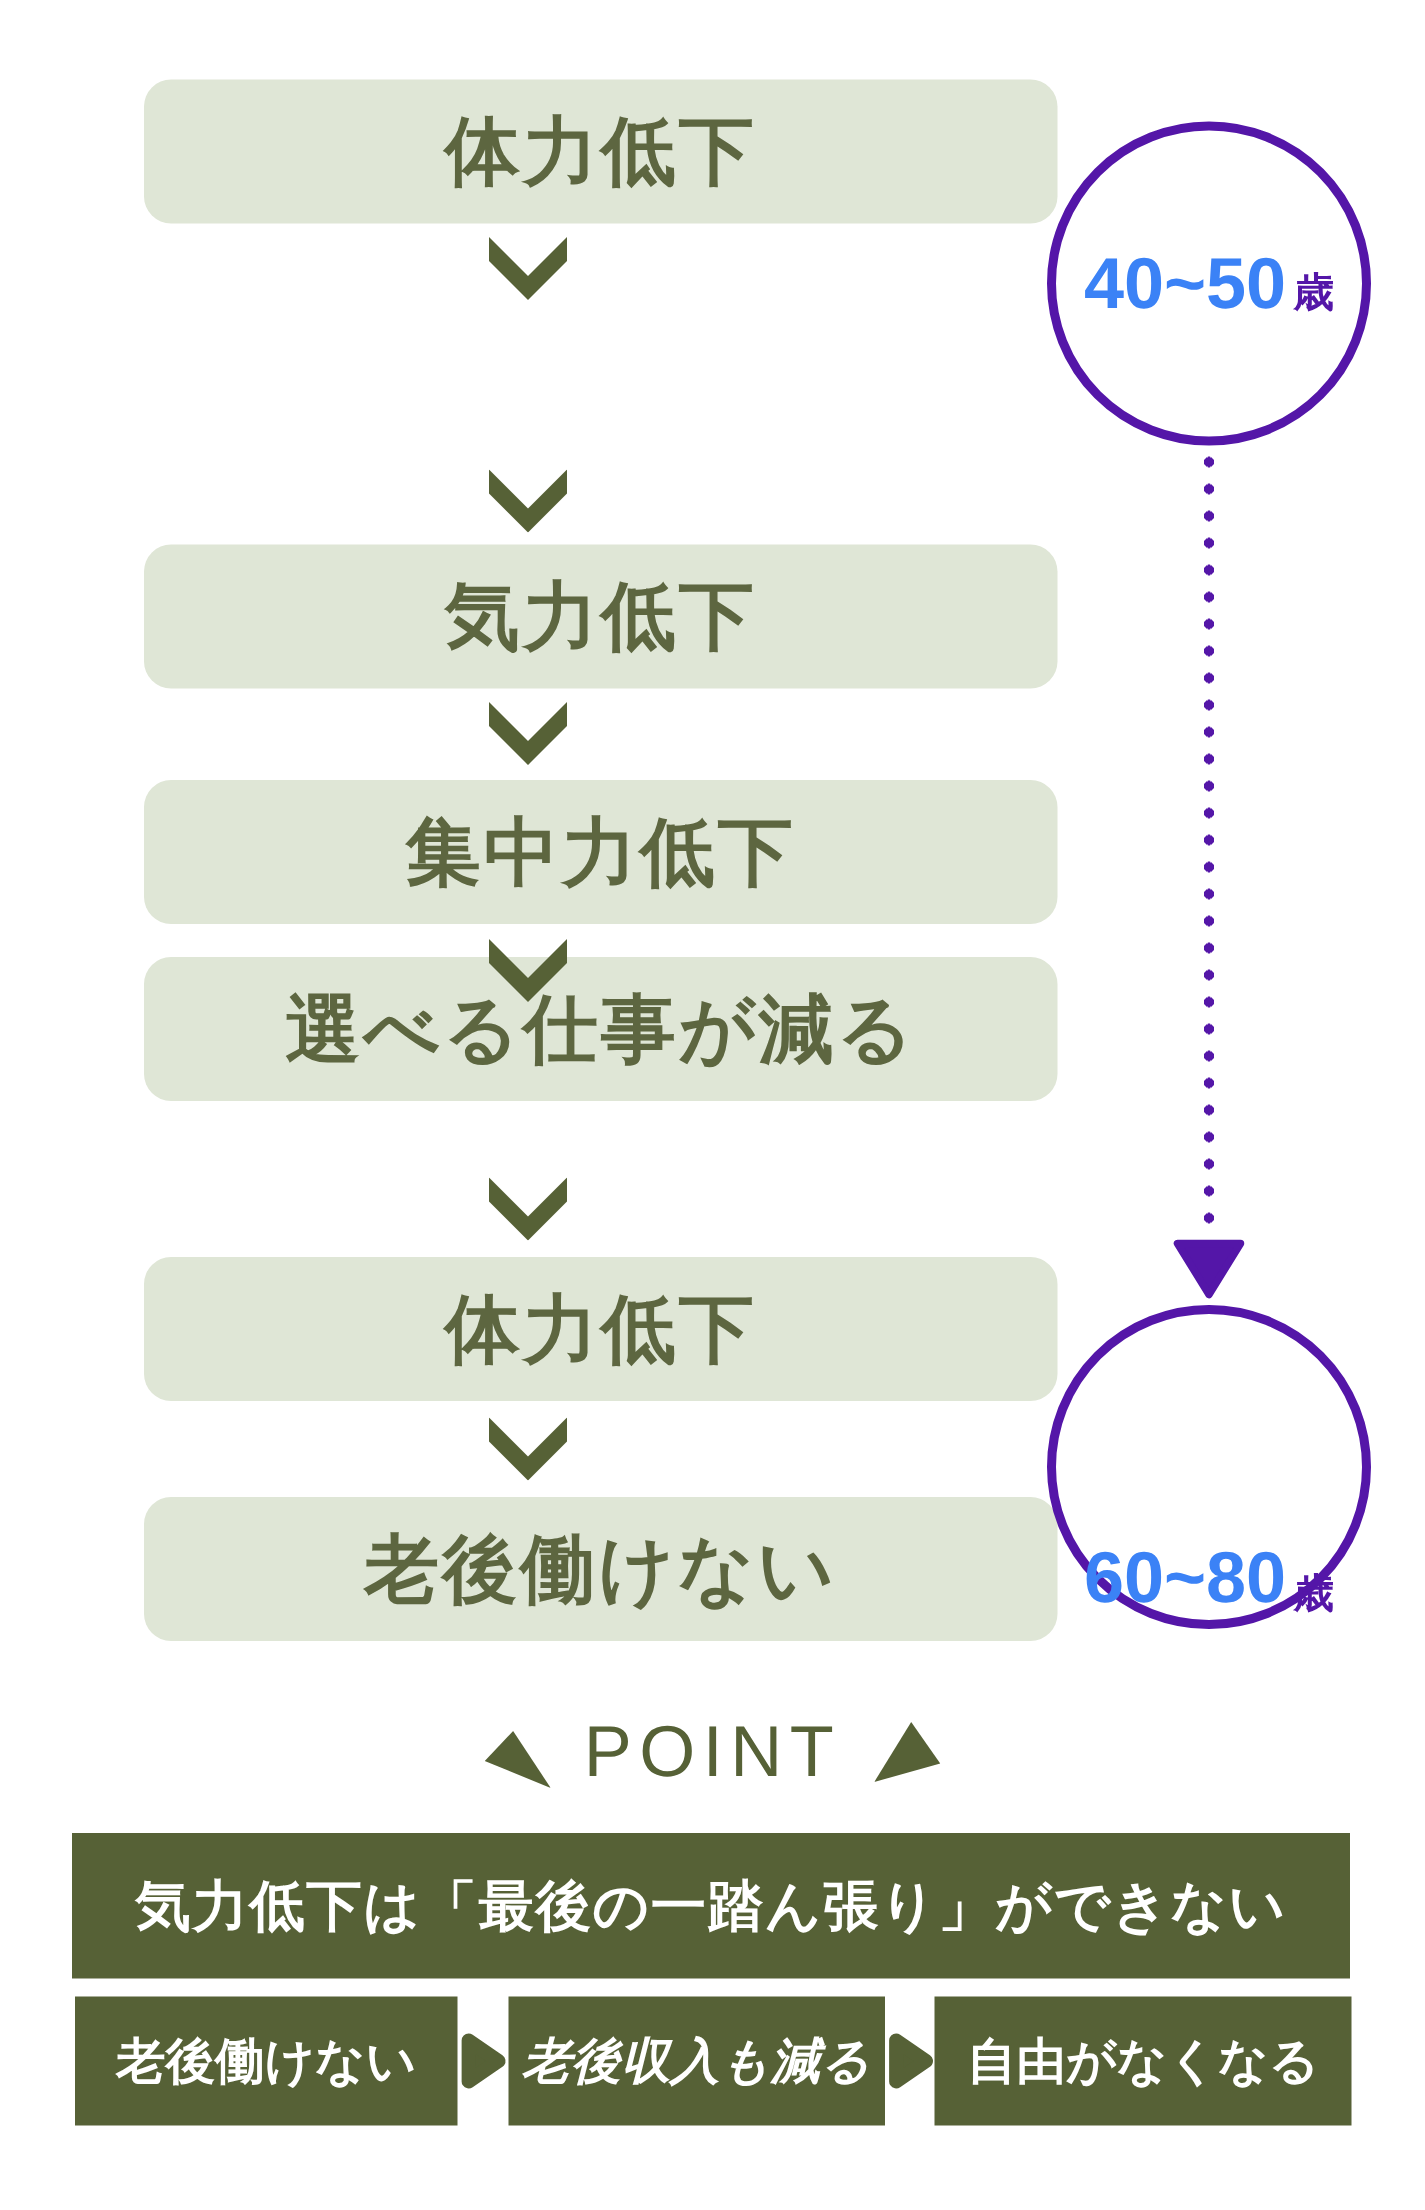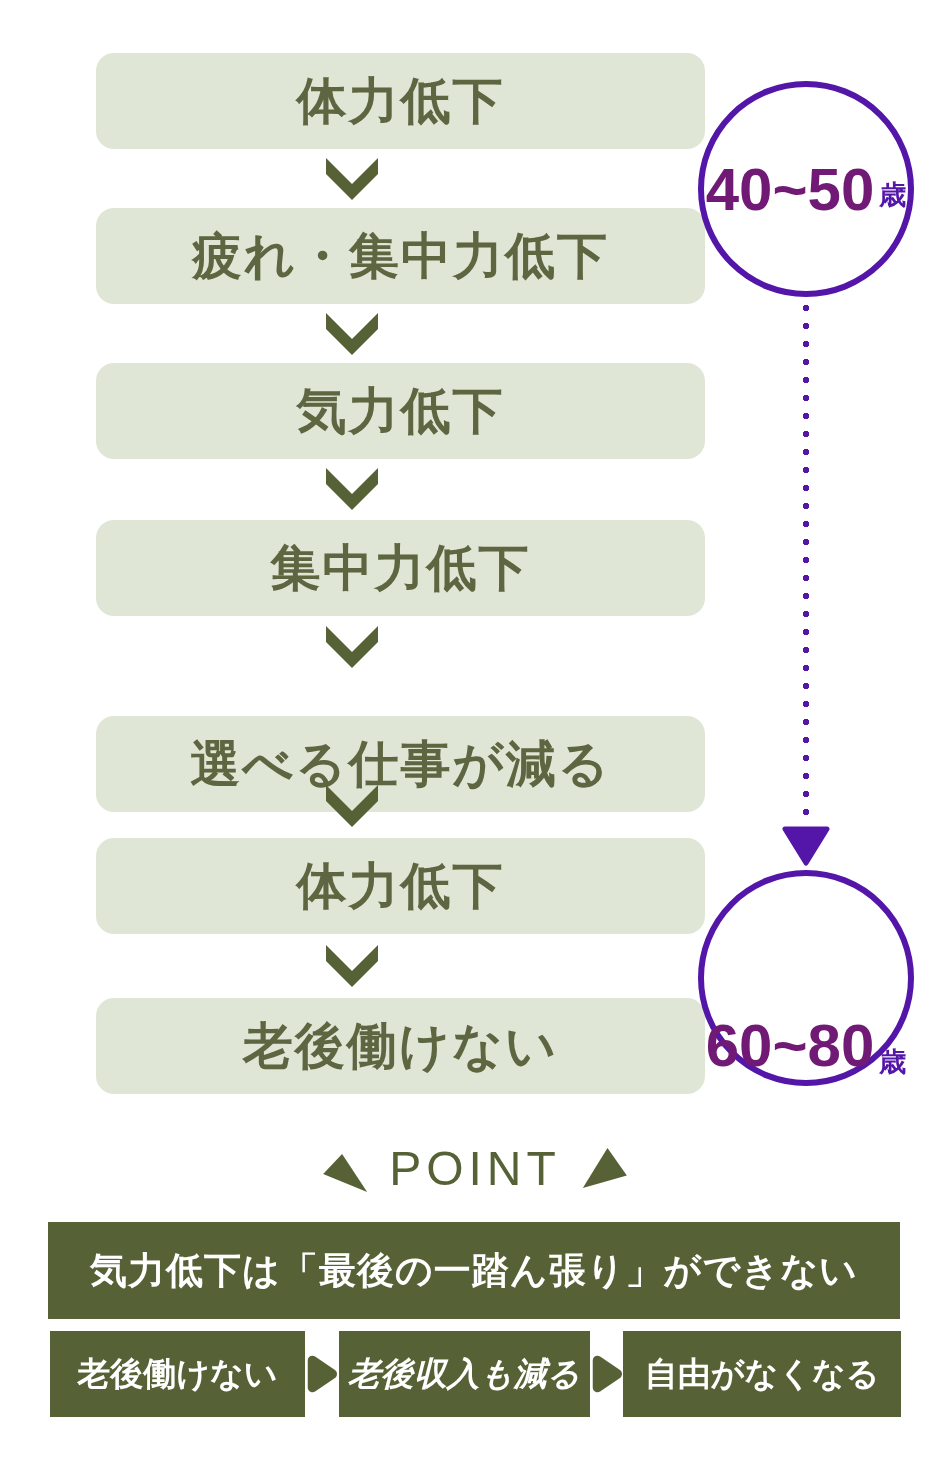--- a/index.html
+++ b/index.html
@@ -28,21 +28,21 @@
     font-size: 50px;
     font-weight: 600;
     letter-spacing: 2px;
     white-space: nowrap;
     margin-left: 48px;
   }
   .step-1 { top: 53px; }
   .step-2 { top: 208px; }
   .step-3 { top: 363px; }
   .step-4 { top: 520px; }
-  .step-5 { top: 716px; }
+  .step-5 { top: 638px; }
   .step-6 { top: 838px; }
   .step-7 { top: 998px; }
 
   .chev {
     position: absolute;
     left: 326px;
     width: 52px;
     height: 42px;
   }
   .chev-1 { top: 158px; }
@@ -62,22 +62,22 @@
     border-radius: 50%;
     background: #ffffff;
     display: flex;
     align-items: center;
     justify-content: center;
     z-index: 2;
   }
   .age-circle.start { top: 81px; }
   .age-circle.end   { top: 870px; align-items: flex-end; }
   .age-range {
-    color: #701a75;
-    font-size: 60px;
+    color: #3b82f6;
+    font-size: 48px;
     font-weight: 700;
     letter-spacing: 0px;
   }
   .age-unit {
     color: #5416a8;
     font-size: 27px;
     font-weight: 700;
     margin-left: 5px;
     margin-top: 12px;
   }
@@ -169,21 +169,20 @@
   .chain-box.b { width: 253px; font-style: italic; }
   .chain-box.c { width: 280px; }
   .chain-arrow { width: 34px; height: 46px; }
 </style>
 </head>
 <body>
 
 <div class="canvas">
 
   <div class="step step-1">体力低下</div>
-  <div class="step step-2">疲れ・集中力低下</div>
   <div class="step step-3">気力低下</div>
   <div class="step step-4">集中力低下</div>
   <div class="step step-5">選べる仕事が減る</div>
   <div class="step step-6">体力低下</div>
   <div class="step step-7">老後働けない</div>
 
   <svg class="chev chev-1" viewBox="0 0 52 42">
       <polygon points="0,0 26,26 52,0 52,16 26,42 0,16" fill="#566136"></polygon>
     </svg>
   <svg class="chev chev-2" viewBox="0 0 52 42">

